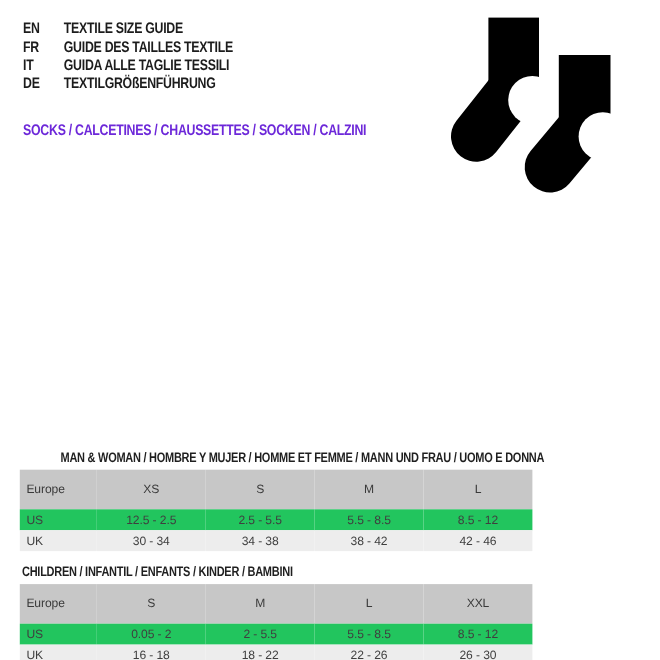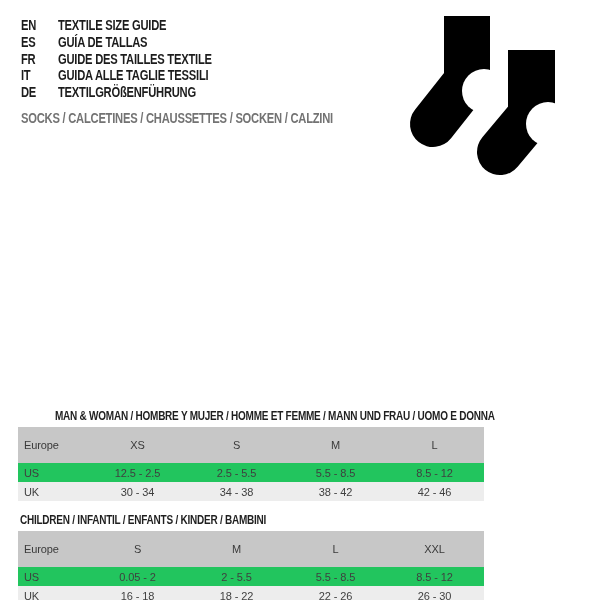--- a/index.html
+++ b/index.html
@@ -43,21 +43,21 @@
     transform: scaleX(0.8);
     transform-origin: 0 50%;
     letter-spacing: -0.3px;
   }
 
   .category-line {
     left: 21px;
     top: 110px;
     font-size: 14px;
     font-weight: 700;
-    color: #737373;
+    color: #6d28d9;
     line-height: 17px;
   }
 
   .socks-svg {
     left: 400px;
     top: 0;
   }
 
   .tbl-title {
     left: 20px;
@@ -102,23 +102,20 @@
     text-align: left;
     padding-left: 6px;
   }
 </style>
 </head>
 <body>
 
 <div class="abs lang-block">
   <div class="lang-row">
     <span class="lang-code">EN</span><span class="cond">TEXTILE SIZE GUIDE</span>
-  </div>
-  <div class="lang-row">
-    <span class="lang-code">ES</span><span class="cond">GUÍA DE TALLAS</span>
   </div>
   <div class="lang-row">
     <span class="lang-code">FR</span><span class="cond">GUIDE DES TAILLES TEXTILE</span>
   </div>
   <div class="lang-row">
     <span class="lang-code">IT</span><span class="cond">GUIDA ALLE TAGLIE TESSILI</span>
   </div>
   <div class="lang-row">
     <span class="lang-code">DE</span><span class="cond">TEXTILGRÖßENFÜHRUNG</span>
   </div>

